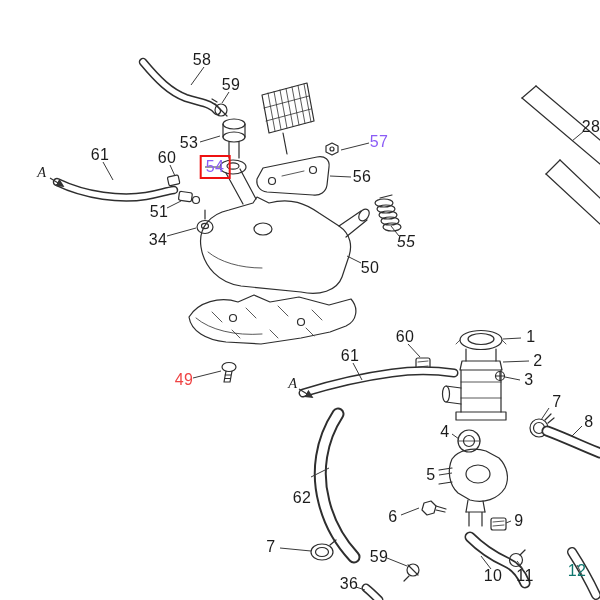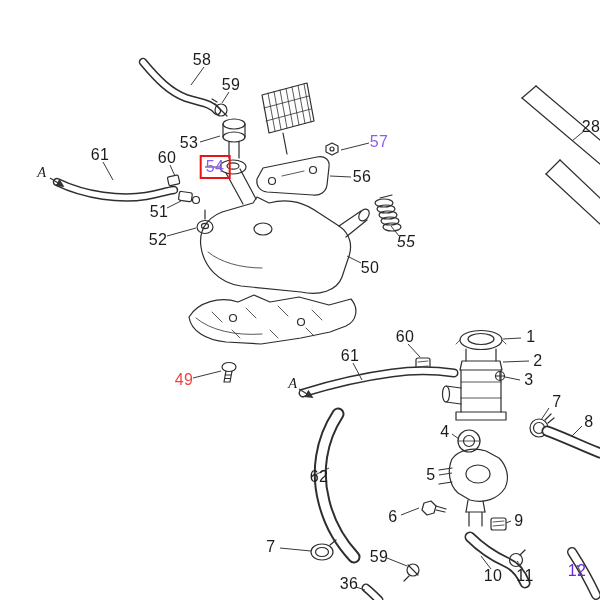--- a/index.html
+++ b/index.html
@@ -289,37 +289,37 @@
       <div class="part-label" style="left: 231px; top: 85px; color: rgb(28, 28, 28);">59</div>
       <div class="part-label" style="left: 189px; top: 143px; color: rgb(28, 28, 28);">53</div>
       <div class="part-label" style="left: 379px; top: 142px; color: #8b5cf6;">57</div>
       <div class="part-label" style="left: 167px; top: 158px; color: rgb(28, 28, 28);">60</div>
       <div class="part-label highlighted" style="left: 193px; top: 167px; color: #8b5cf6; border-color: rgb(238, 17, 17); margin-left: 22px;">54</div>
       <div class="part-label" style="left: 100px; top: 155px; color: rgb(28, 28, 28);">61</div>
       <div class="part-label" style="left: 362px; top: 177px; color: rgb(28, 28, 28);">56</div>
       <div class="part-label letter" style="left: 42px; top: 172px; color: rgb(28, 28, 28);">A</div>
       <div class="part-label" style="left: 159px; top: 212px; color: rgb(28, 28, 28);">51</div>
       <div class="part-label" style="left: 406px; top: 242px; color: rgb(28, 28, 28); font-style: italic;">55</div>
-      <div class="part-label" style="left: 158px; top: 240px; color: rgb(28, 28, 28);">52</div>
+      <div class="part-label" style="left: 158px; top: 240px; color: rgb(28, 28, 28);">34</div>
       <div class="part-label" style="left: 370px; top: 268px; color: rgb(28, 28, 28);">50</div>
       <div class="part-label" style="left: 184px; top: 380px; color: #ef4444;">49</div>
       <div class="part-label" style="left: 591px; top: 127px; color: rgb(28, 28, 28);">28</div>
       <div class="part-label" style="left: 405px; top: 337px; color: rgb(28, 28, 28);">60</div>
       <div class="part-label" style="left: 531px; top: 337px; color: rgb(28, 28, 28);">1</div>
       <div class="part-label" style="left: 538px; top: 361px; color: rgb(28, 28, 28);">2</div>
       <div class="part-label" style="left: 529px; top: 380px; color: rgb(28, 28, 28);">3</div>
       <div class="part-label" style="left: 350px; top: 356px; color: rgb(28, 28, 28);">61</div>
       <div class="part-label letter" style="left: 293px; top: 383px; color: rgb(28, 28, 28);">A</div>
       <div class="part-label" style="left: 557px; top: 402px; color: rgb(28, 28, 28);">7</div>
       <div class="part-label" style="left: 445px; top: 432px; color: rgb(28, 28, 28);">4</div>
       <div class="part-label" style="left: 589px; top: 422px; color: rgb(28, 28, 28);">8</div>
       <div class="part-label" style="left: 431px; top: 475px; color: rgb(28, 28, 28);">5</div>
-      <div class="part-label" style="left: 302px; top: 477px; color: rgb(28, 28, 28); margin-left: 17px;">62</div>
+      <div class="part-label" style="left: 302px; top: 498px; color: rgb(28, 28, 28);">62</div>
       <div class="part-label" style="left: 393px; top: 517px; color: rgb(28, 28, 28);">6</div>
       <div class="part-label" style="left: 519px; top: 521px; color: rgb(28, 28, 28);">9</div>
       <div class="part-label" style="left: 271px; top: 547px; color: rgb(28, 28, 28);">7</div>
       <div class="part-label" style="left: 379px; top: 557px; color: rgb(28, 28, 28);">59</div>
       <div class="part-label" style="left: 493px; top: 576px; color: rgb(28, 28, 28);">10</div>
       <div class="part-label" style="left: 525px; top: 576px; color: rgb(28, 28, 28);">11</div>
       <div class="part-label" style="left: 349px; top: 584px; color: rgb(28, 28, 28);">36</div>
-      <div class="part-label" style="left: 577px; top: 571px; color: #6d28d9;">12</div>
+      <div class="part-label" style="left: 577px; top: 571px; color: #0f766e;">12</div>
     </div>
 </div>
 
 </body></html>

